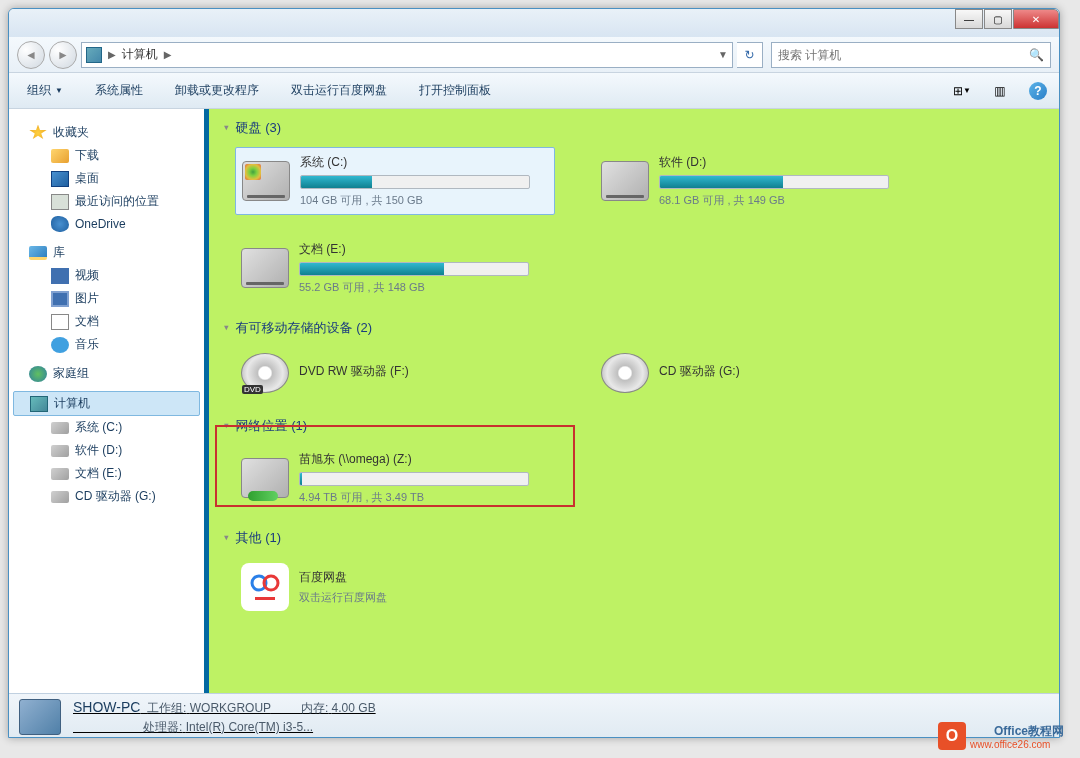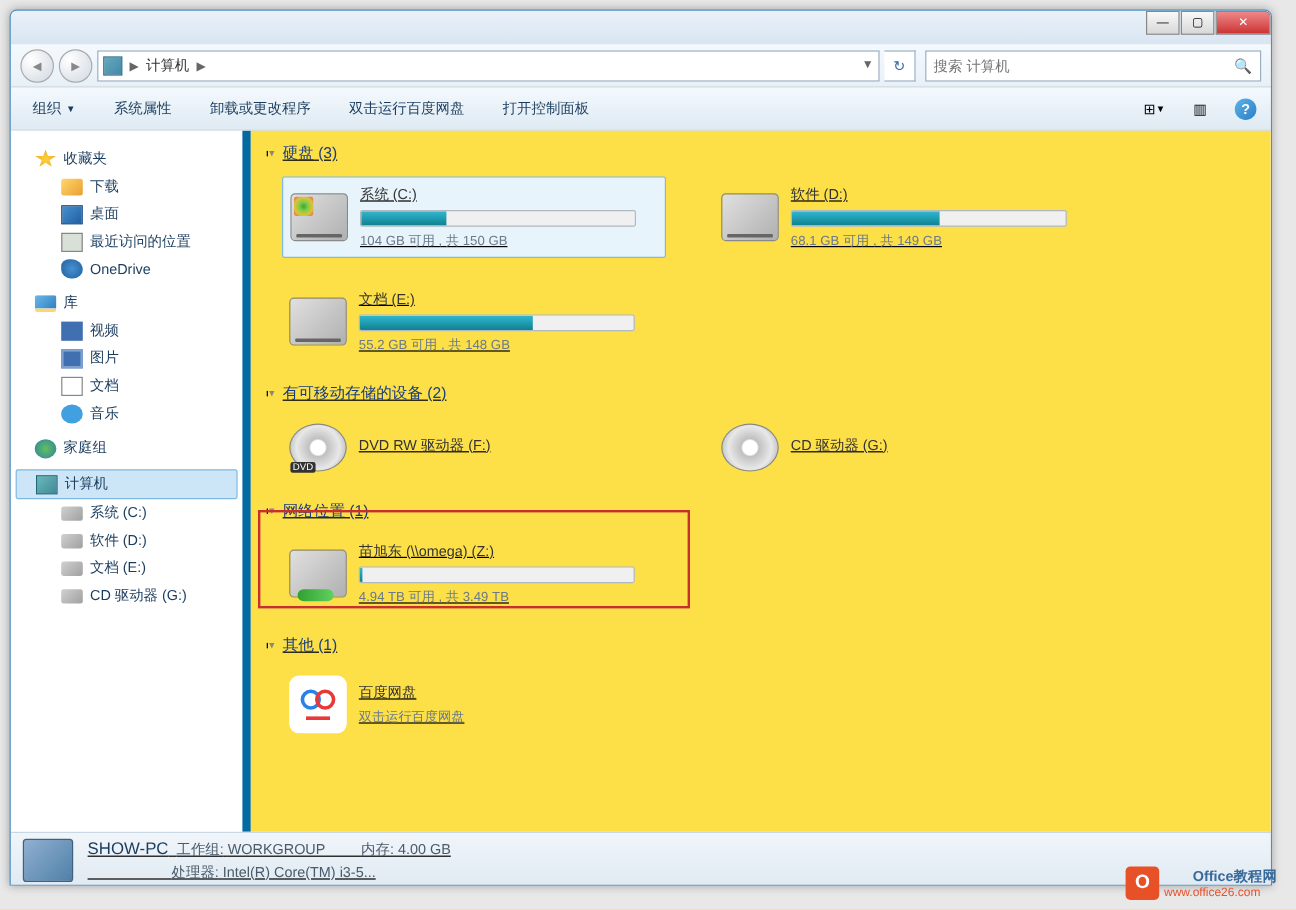--- a/index.html
+++ b/index.html
@@ -23,41 +23,41 @@
 .searchbox input { border: none; outline: none; flex: 1; color: #4c1d95; }
 .search-icon { color: #3268a8; cursor: pointer; }
 
 .toolbar { height: 36px; background: linear-gradient(to bottom, #f4f9fd, #dfeaf3); display: flex; align-items: center; padding: 0 10px; gap: 16px; border-bottom: 1px solid #c8d4e0; }
 .tb-item { color: #1a3c5e; padding: 4px 8px; cursor: pointer; display: flex; align-items: center; gap: 4px; }
 .tb-spacer { flex: 1; }
 .tb-icon { width: 22px; height: 22px; display: flex; align-items: center; justify-content: center; cursor: pointer; }
 .help-icon { width: 18px; height: 18px; border-radius: 50%; background: linear-gradient(135deg, #5bb3e8, #2a7fc8); color: #fff; display: flex; align-items: center; justify-content: center; font-weight: bold; }
 
 .body-row { display: flex; height: 584px; background: #fff; }
-.sidebar { width: 200px; border-right: 7px solid #0369a1; background: #fff; overflow-y: auto; padding: 6px 0; }
+.sidebar { width: 200px; border-right: 5px solid #0369a1; background: #fff; overflow-y: auto; padding: 6px 0; }
 .side-group { margin: 6px 0; }
 .side-item { display: flex; align-items: center; gap: 6px; padding: 3px 8px 3px 20px; cursor: pointer; color: #1a3c5e; }
 .side-item.sub { padding-left: 42px; }
 .side-item.selected { background: #cde6f7; border: 1px solid #7fb8e0; border-radius: 2px; margin: 0 4px; padding-left: 16px; }
 .side-icon { width: 18px; height: 16px; flex-shrink: 0; }
 .star-icon { background: radial-gradient(circle, #ffd040, #e8a020); clip-path: polygon(50% 0%, 61% 35%, 98% 35%, 68% 57%, 79% 91%, 50% 70%, 21% 91%, 32% 57%, 2% 35%, 39% 35%); }
 .folder-icon { background: linear-gradient(135deg, #ffd66e, #e8a030); border-radius: 2px; height: 14px; }
 .lib-folder-icon { background: linear-gradient(135deg, #6bb8e8, #3080c0); border-radius: 2px; height: 14px; border-bottom: 3px solid #ffd66e; }
 .desktop-icon { background: linear-gradient(135deg, #4890d0, #2060a0); border: 1px solid #104080; }
 .recent-icon { background: #d8e0d8; border: 1px solid #888; }
 .cloud-icon { background: radial-gradient(circle, #4890d0, #2060a0); border-radius: 40% 60% 50% 50%; }
 .computer-icon { background: linear-gradient(135deg, #6bb, #489); border: 1px solid #267; }
 .drive-icon { background: linear-gradient(135deg, #d0d0d0, #a0a0a0); border-radius: 2px; height: 12px; }
 .vid-icon { background: #4070b0; }
 .pic-icon { background: #4070b0; border: 2px solid #80a0d0; }
 .doc-icon { background: #fff; border: 1px solid #888; }
 .music-icon { background: #40a0e0; border-radius: 50%; }
 .homegroup-icon { background: radial-gradient(circle, #60c060, #3080a0); border-radius: 50%; }
 
-.content { flex: 1; padding: 10px 16px; overflow-y: auto; background: #fde047; position: relative; text-decoration: underline; }
+.content { flex: 1; padding: 10px 16px; overflow-y: auto; background: #bef264; position: relative; }
 .section { margin-bottom: 18px; }
 .section-header { color: #1a3c7e; font-size: 13px; margin-bottom: 10px; display: flex; align-items: center; gap: 6px; }
 .section-header::before { content: "▸"; font-size: 9px; color: #888; transform: rotate(90deg); display: inline-block; }
 .drive-grid { display: flex; flex-wrap: wrap; gap: 20px 40px; padding-left: 10px; }
 .drive-item { display: flex; gap: 10px; align-items: center; width: 320px; padding: 6px; cursor: pointer; }
 .drive-item.selected { border: 1px solid #7fb8e0; background: #e8f4fc; border-radius: 2px; }
 .drive-pic { width: 48px; height: 40px; background: linear-gradient(135deg, #e0e0e0, #b0b0b0); border-radius: 4px; border: 1px solid #888; position: relative; flex-shrink: 0; }
 .drive-pic::after { content: ""; position: absolute; bottom: 2px; left: 4px; right: 4px; height: 3px; background: #666; border-radius: 1px; }
 .drive-pic.sys::before { content: ""; position: absolute; left: 2px; top: 2px; width: 16px; height: 16px; background: radial-gradient(circle, #40a040, #80d040, #e0c040, #e06040); border-radius: 2px; }
 .dvd-pic { width: 48px; height: 40px; background: radial-gradient(circle, #fff 20%, #c0c0c0 25%, #e8e8e8 60%, #a0a0a0); border-radius: 50%; border: 1px solid #888; flex-shrink: 0; position: relative; }

